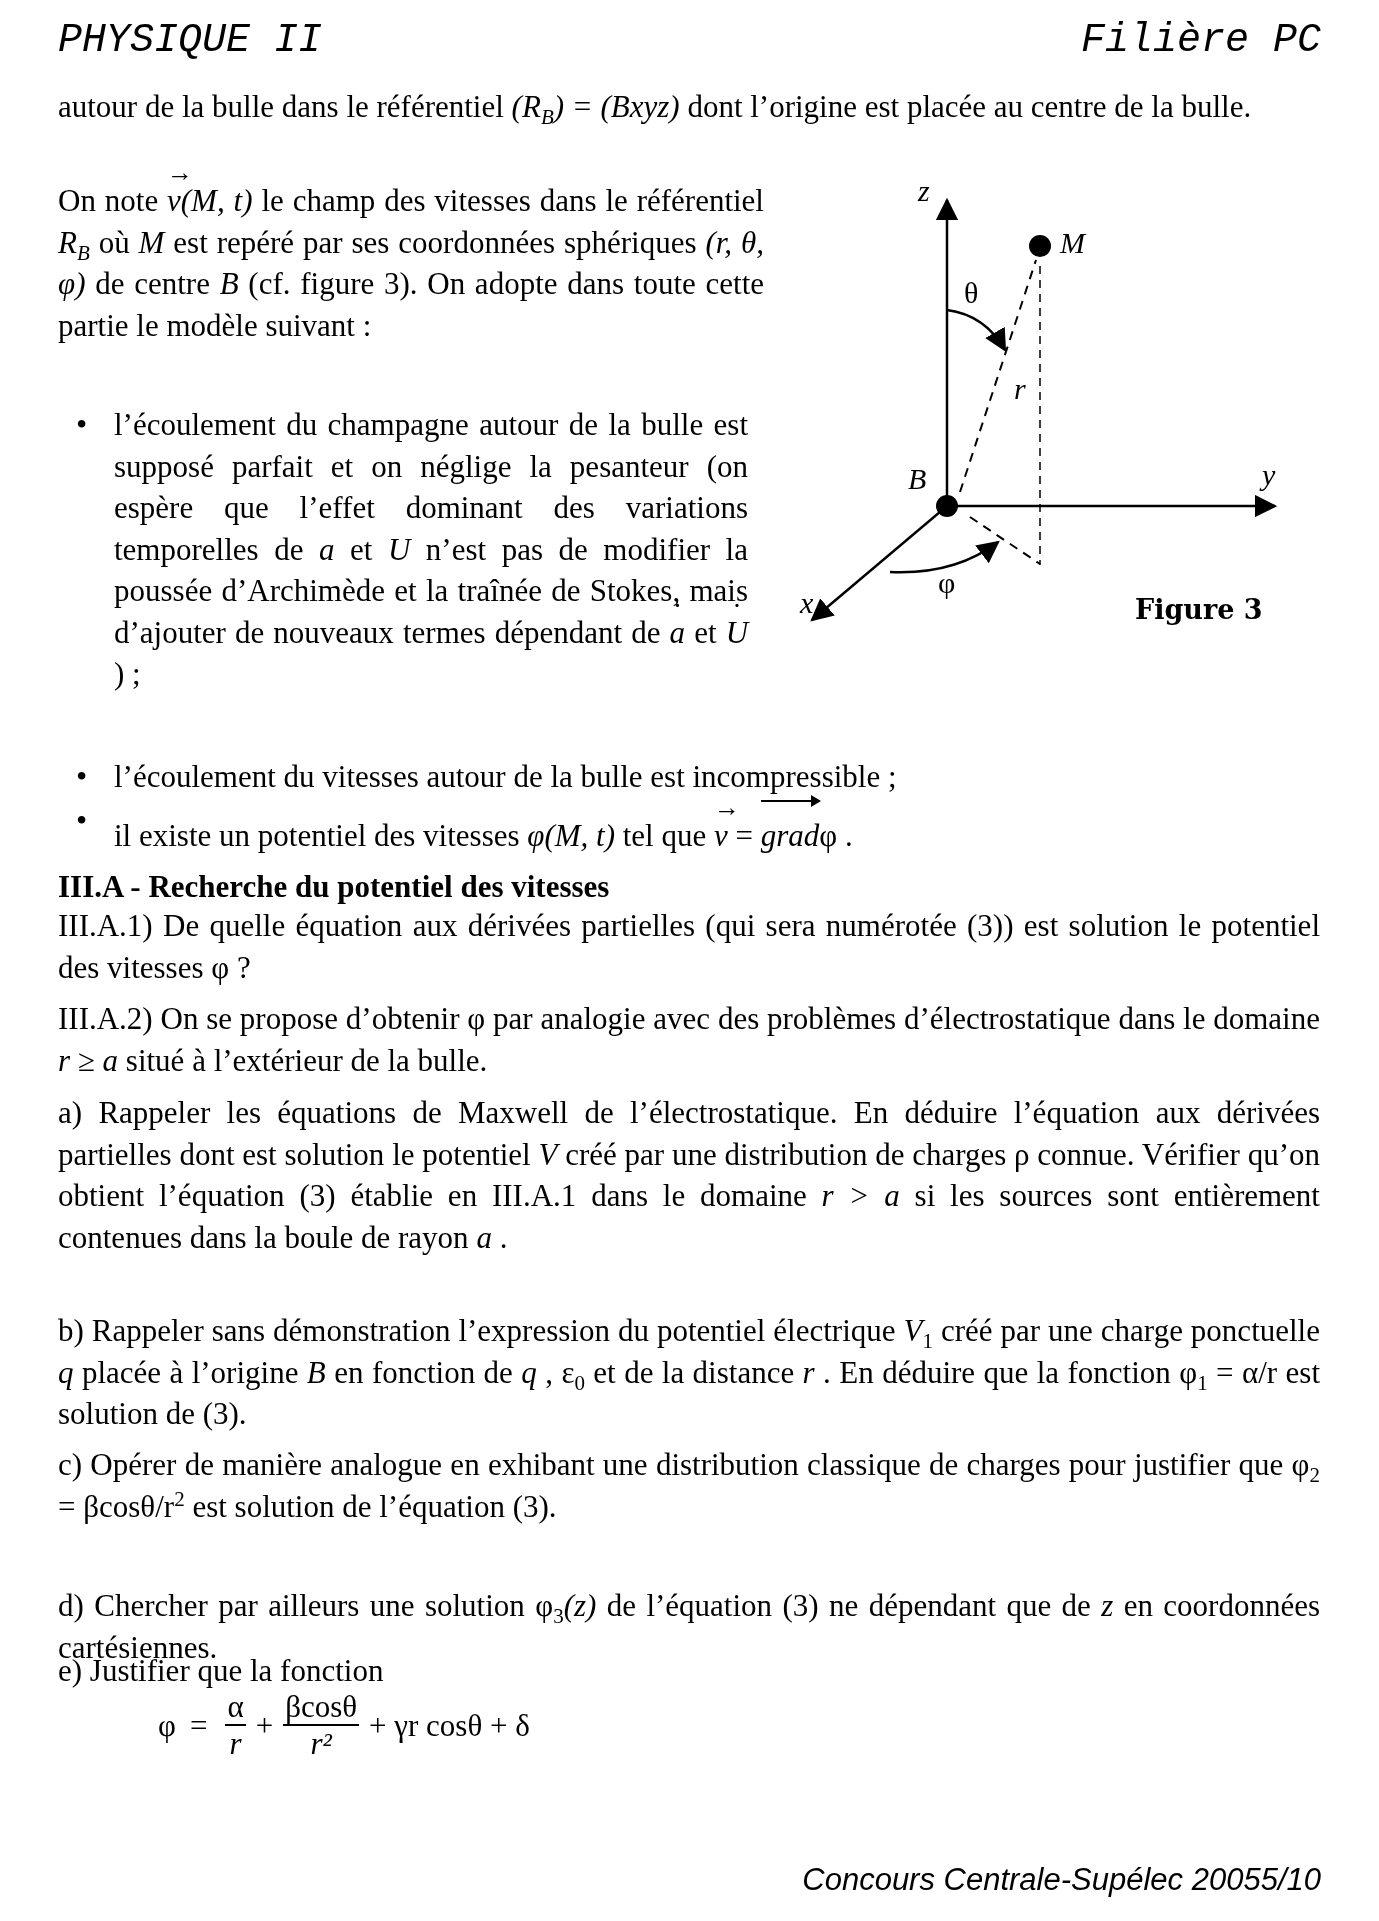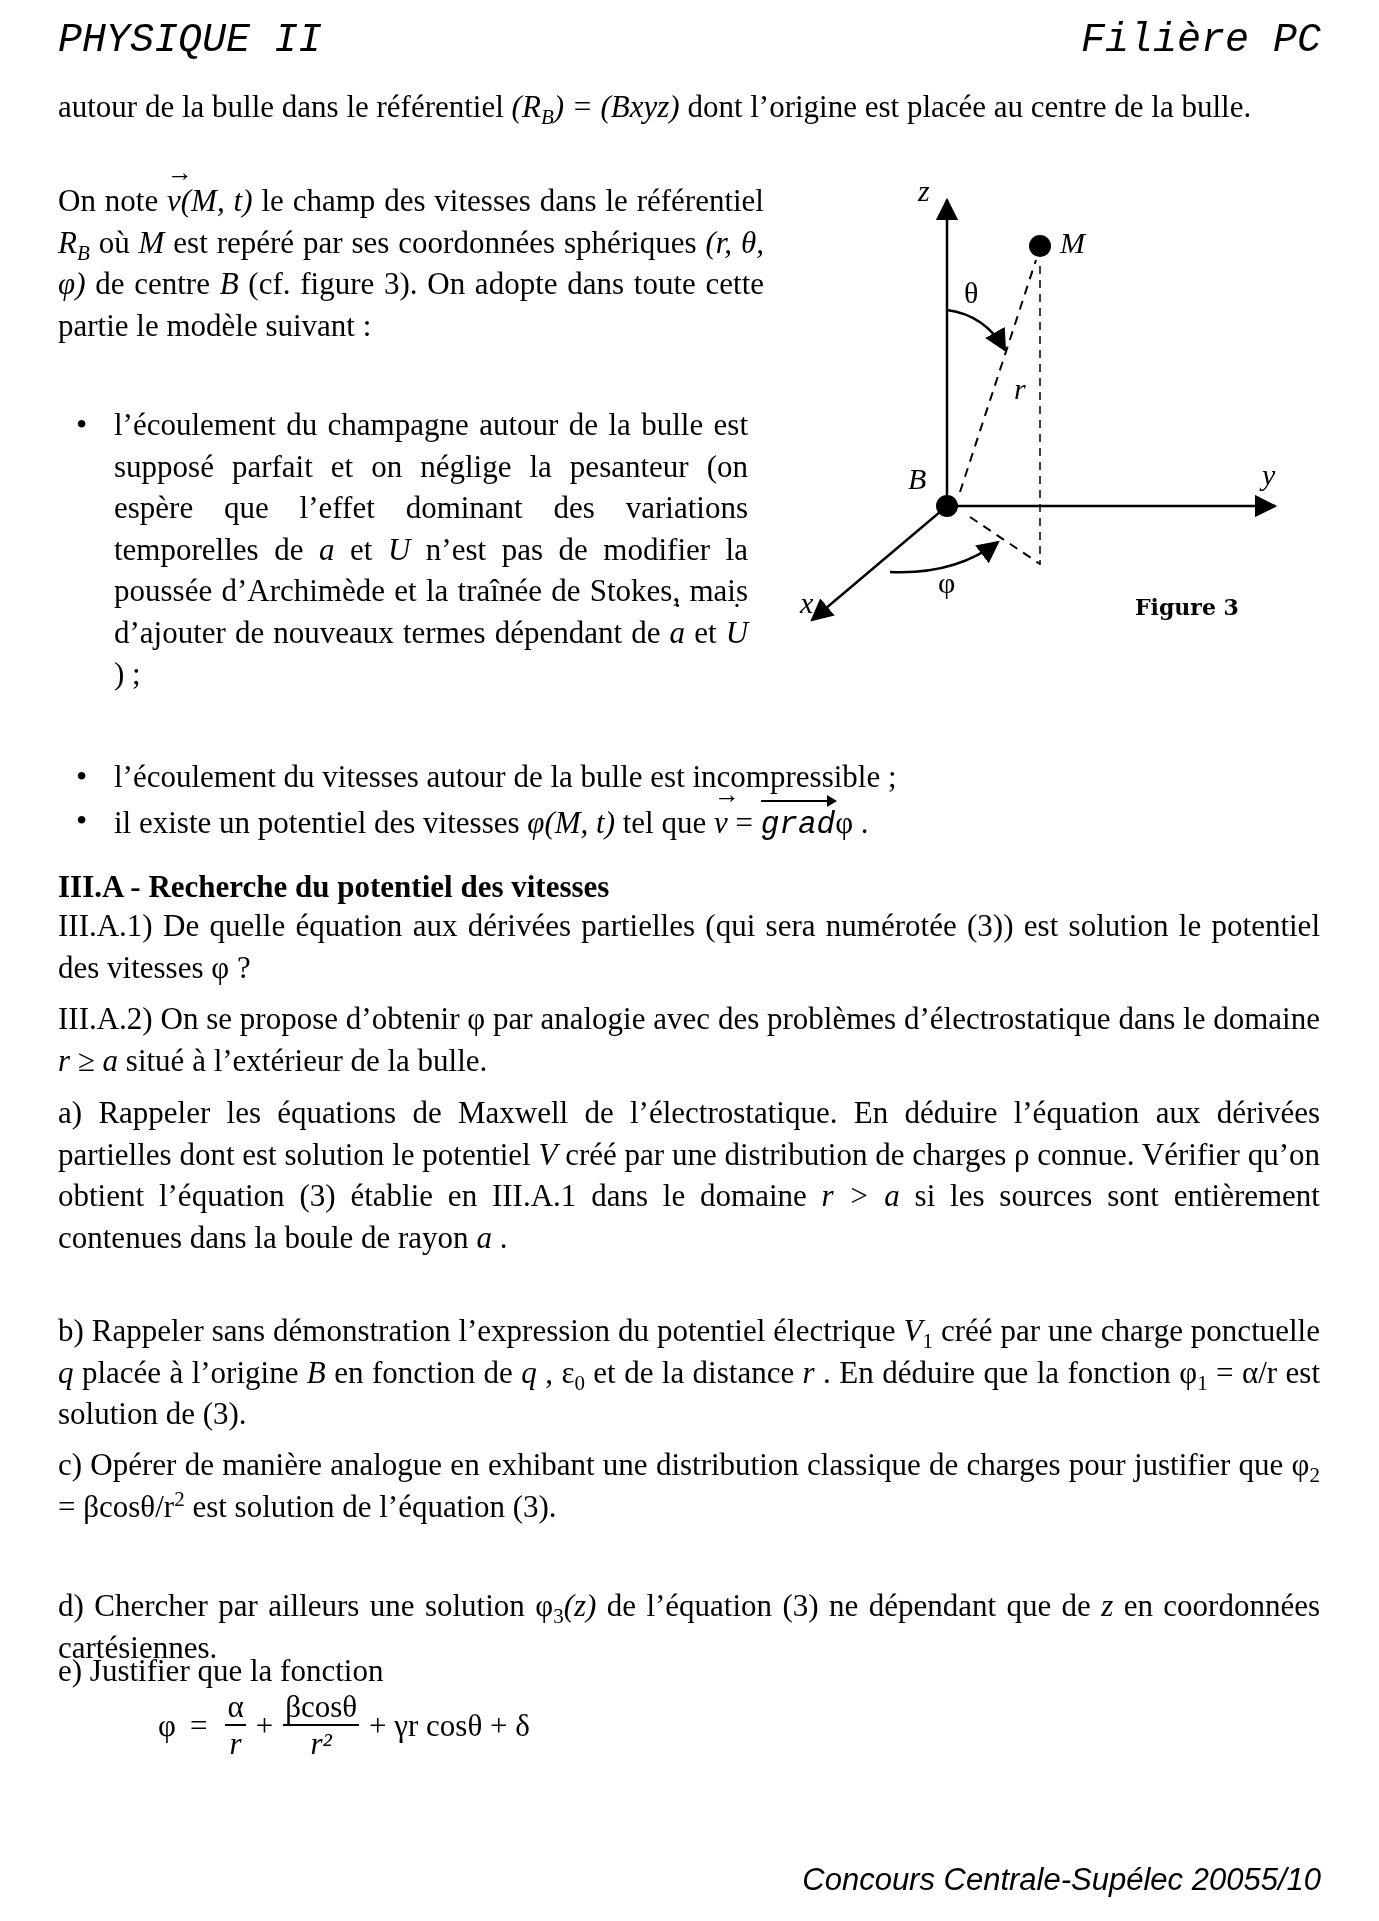--- a/index.html
+++ b/index.html
@@ -23,36 +23,36 @@
     font-family: "Liberation Serif", serif; font-size: 31px; line-height: 41.5px;
     text-align: justify;
   }
   .txt.narrow { width: 706px; }
   .m { font-style: italic; }
   .vec { position: relative; display: inline-block; font-style: italic; }
   .vec::before {
     content: "\2192"; position: absolute; left: 0; right: 0; top: -28px;
     text-align: center; font-style: normal; font-size: 26px;
   }
-  .ovl { display: inline-block; border-top: 2px solid #000; position: relative; font-style: italic; padding-top: 2px; font-family: Liberation Mono, monospace; }
+  .ovl { display: inline-block; border-top: 2px solid #000; position: relative; font-style: italic; padding-top: 13px; }
   .ovl::after { content: ""; position: absolute; right: -2px; top: -7px; border-left: 10px solid #000; border-top: 6px solid transparent; border-bottom: 6px solid transparent; }
   .dot { position: relative; display: inline-block; font-style: italic; }
   .dot::before { content: "\02D9"; position: absolute; left: 0; right: 0; top: -18px; text-align: center; font-style: normal; }
   sub, sup { font-size: 21px; line-height: 0; }
   ul.bul { list-style: none; margin: 16px; padding: 0; }
   ul.bul li { position: relative; padding-left: 40px; }
   ul.bul li::before { content: "\2022"; position: absolute; left: 2px; top: 0; font-size: 32px; }
   .sec { font-weight: bold; }
   .frac { display: inline-flex; flex-direction: column; align-items: center; vertical-align: middle; margin: 0 4px; }
   .frac .num { border-bottom: 2px solid #000; padding: 0 2px; line-height: 34px; }
   .frac .den { line-height: 36px; }
   .formula { position: absolute; left: 158px; top: 1690px; font-family: "Liberation Serif", serif; font-size: 31px; display: flex; align-items: center; gap: 6px; }
   .fig { position: absolute; left: 780px; top: 180px; width: 560px; height: 500px; }
   .figlbl { position: absolute; font-family: "Liberation Serif", serif; font-size: 30px; }
-  .figcap { position: absolute; left: 1135px; top: 594px; font-family: "DejaVu Serif", serif; font-weight: bold; font-size: 22px; }
+  .figcap { position: absolute; left: 1135px; top: 594px; font-family: "DejaVu Serif", serif; font-weight: bold; font-size: 27px; }
 </style>
 </head>
 <body>
 
 <div class="hdr">
   <span>PHYSIQUE II</span>
   <span>Filière PC</span>
 </div>
 
 <div class="txt" style="top:86px;">

